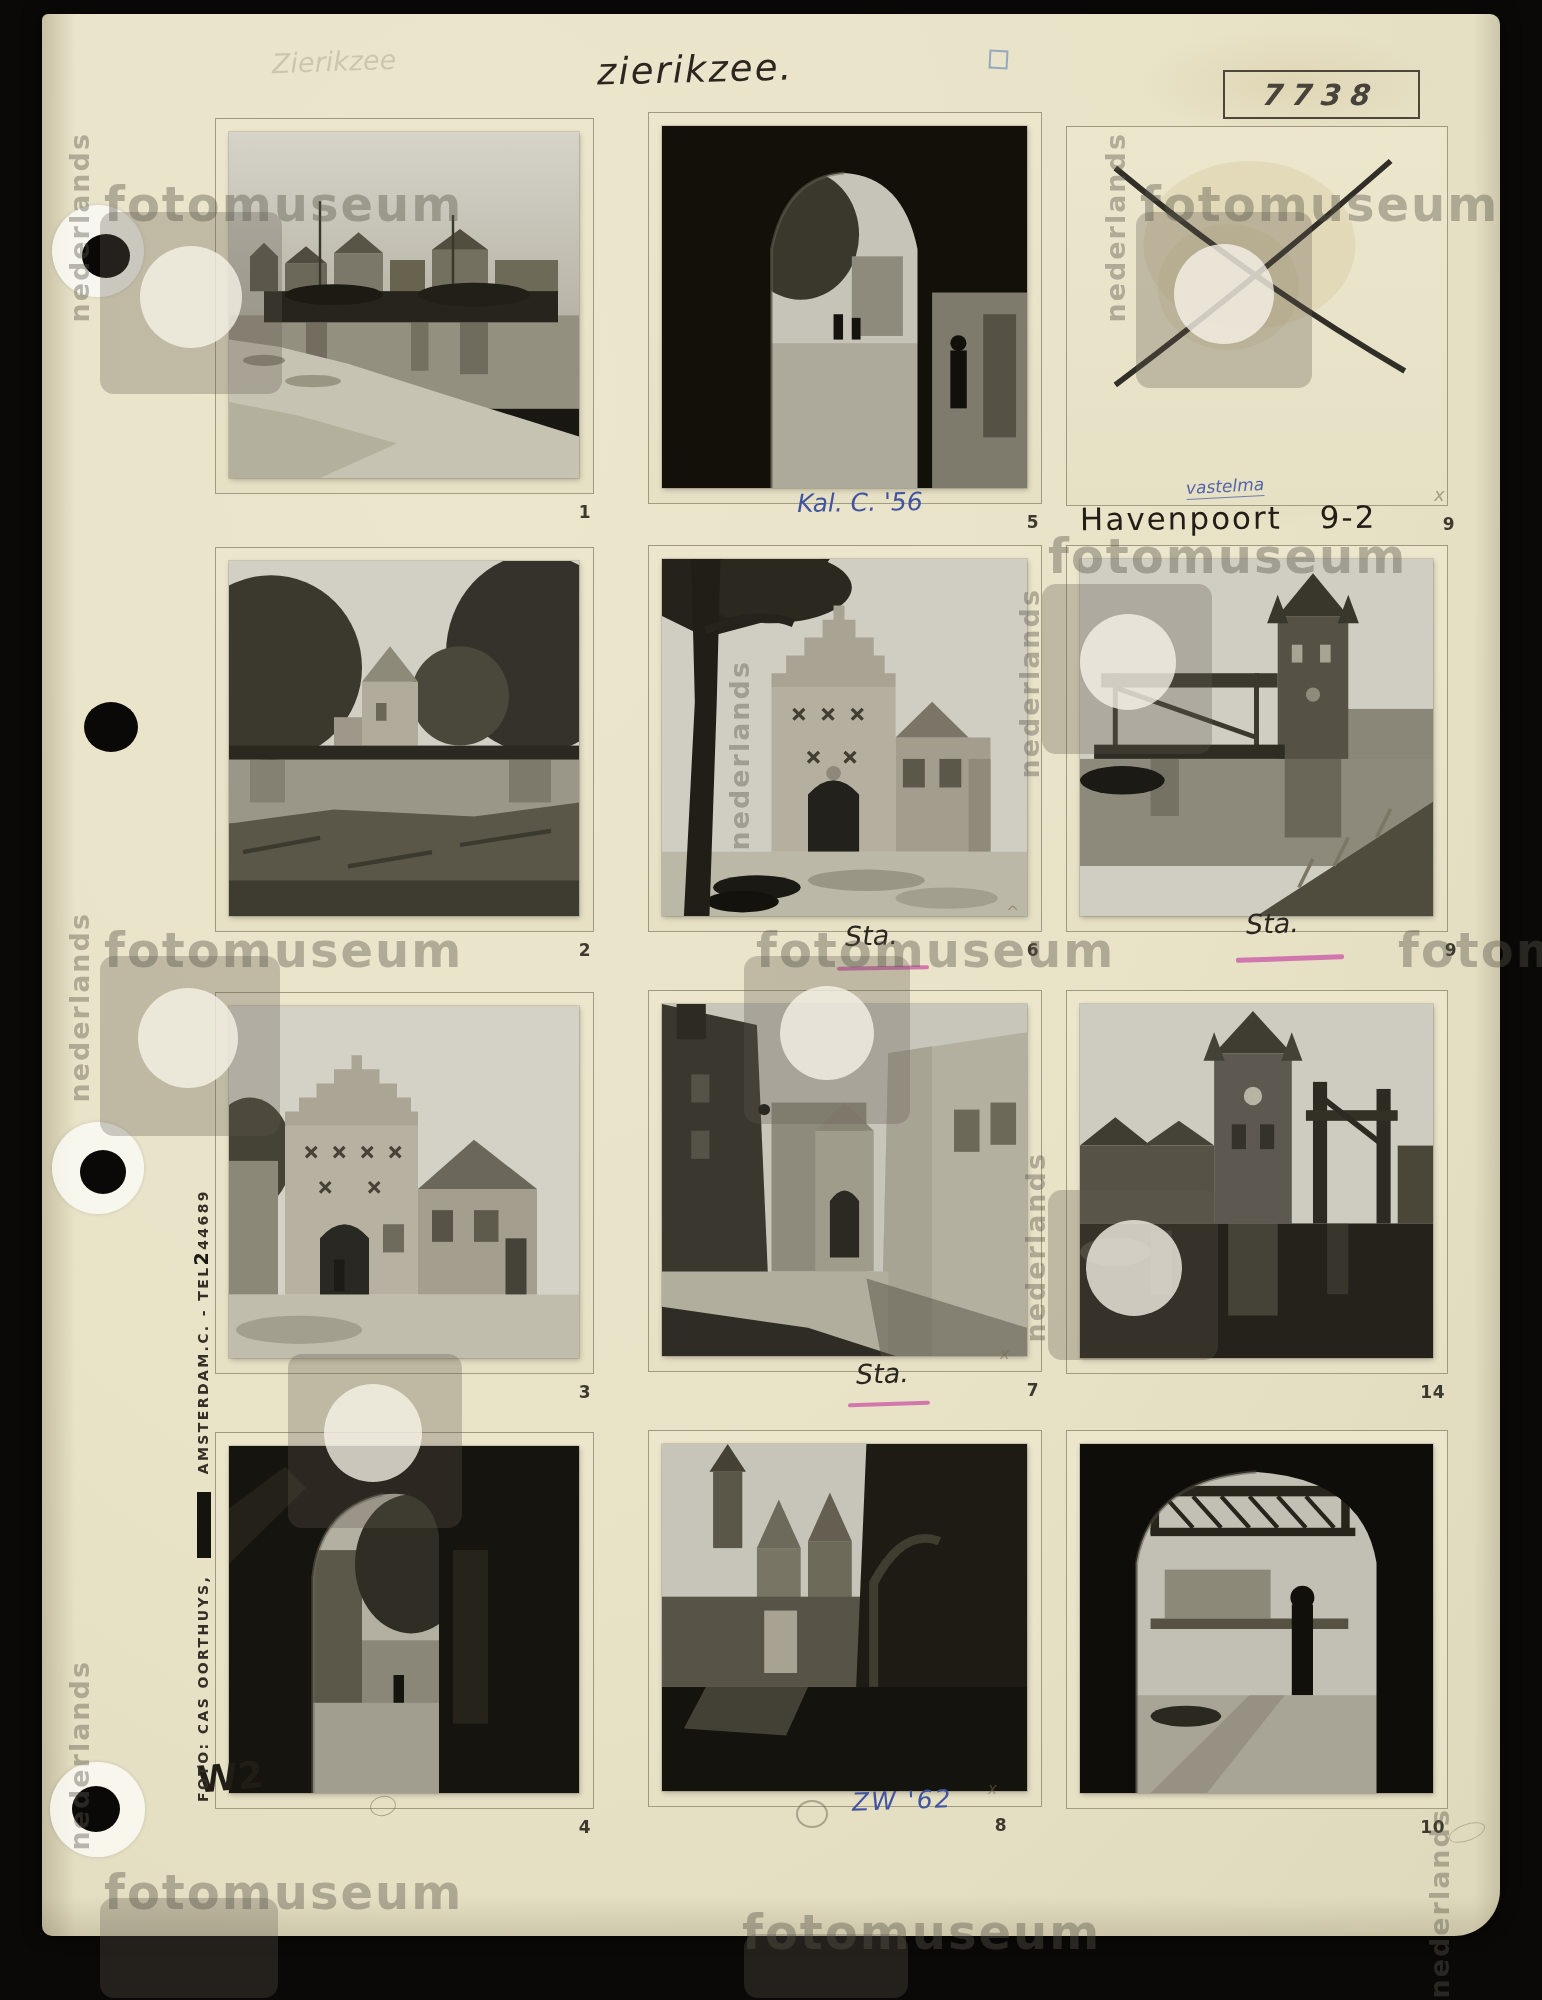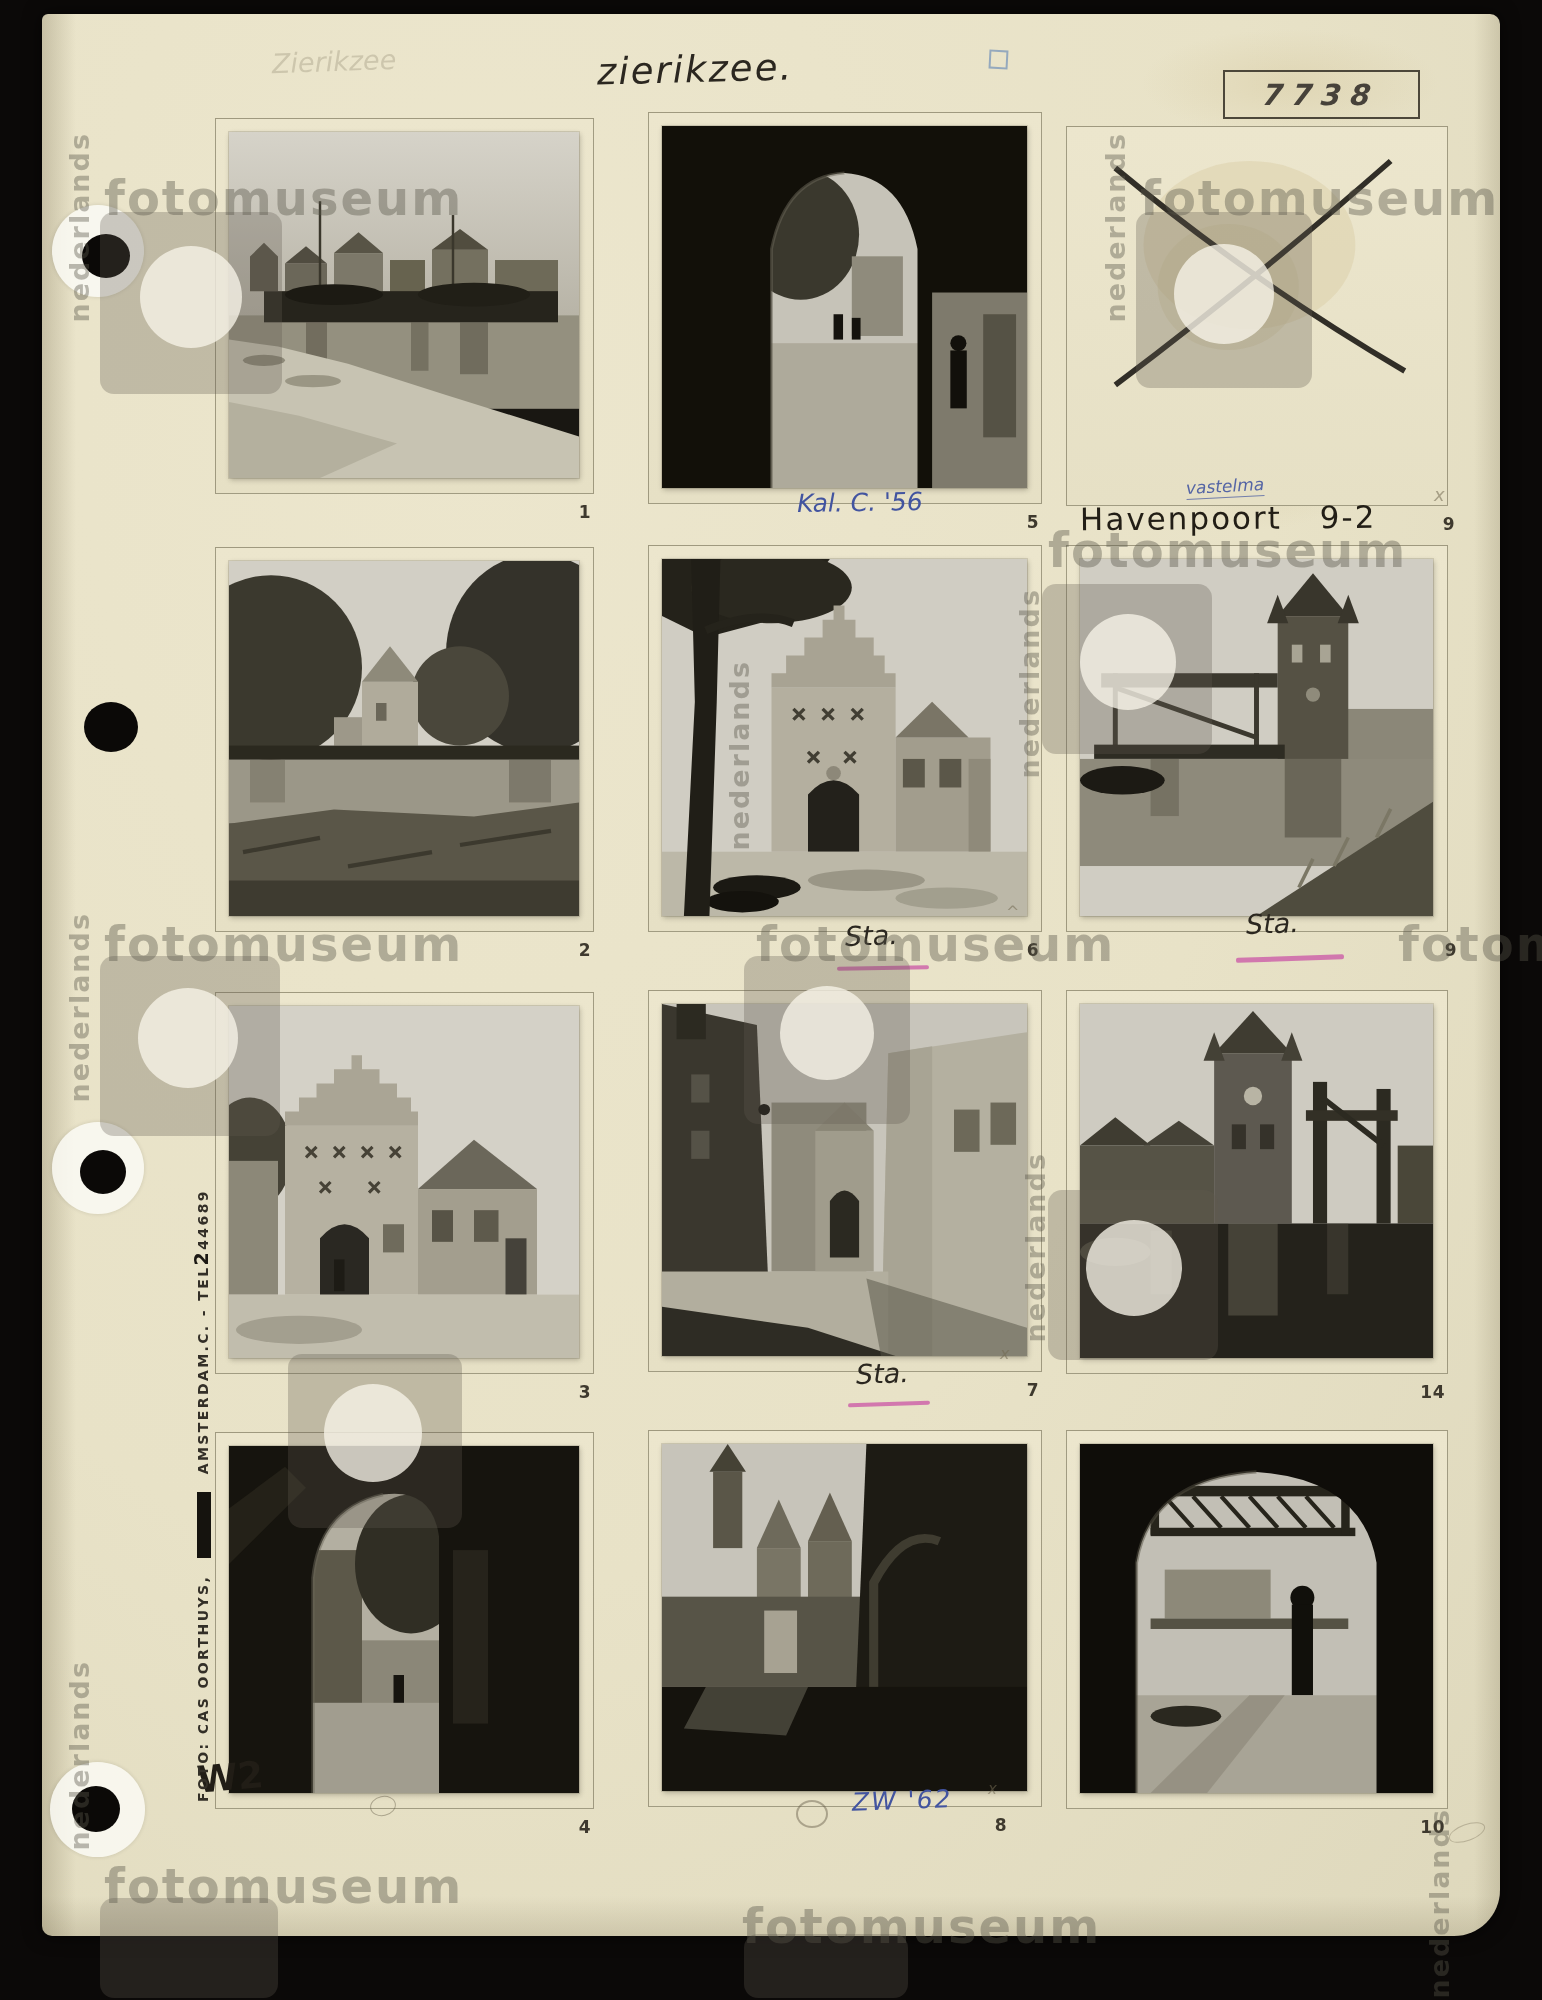--- a/index.html
+++ b/index.html
@@ -39,21 +39,21 @@
                  transform:skewX(-6deg);}
   
   .stamp{position:absolute;left:190px;top:1802px;transform:rotate(-90deg);
          transform-origin:0 0;white-space:nowrap;
          font:600 14px "DejaVu Sans",sans-serif;letter-spacing:2.4px;color:#332f27;}
   .stamp .redact{display:inline-block;width:66px;height:14px;background:#15130e;
                  margin:0 10px;vertical-align:middle;}
   .stamp b{font-size:19px;font-weight:800;color:#1c1914;}
   
   .wm-h{position:absolute;font:700 48px "DejaVu Sans",sans-serif;letter-spacing:2px;
-        color:rgba(88,84,72,.40);z-index:60;pointer-events:none;white-space:nowrap;}
+        color:rgba(88,84,72,.40);z-index:60;pointer-events:none;white-space:nowrap;margin-top:6px;}
   .wm-v{position:absolute;writing-mode:vertical-rl;transform:rotate(180deg);
         font:700 27px "DejaVu Sans",sans-serif;letter-spacing:2px;
         color:rgba(88,84,72,.40);z-index:60;pointer-events:none;white-space:nowrap;}
   .wm-sq{position:absolute;background:rgba(95,91,78,.30);border-radius:14px;z-index:59;pointer-events:none;}
   .wm-ci{position:absolute;background:rgba(247,244,232,.78);border-radius:50%;z-index:60;pointer-events:none;}
   
   .ring{position:absolute;border-radius:50%;background:rgba(251,251,247,.82);
         box-shadow:0 0 4px rgba(0,0,0,.12);z-index:40;}
   .hole{position:absolute;border-radius:50%;background:#0b0907;z-index:41;}
   .z30{z-index:30;} .z20{z-index:20;}

